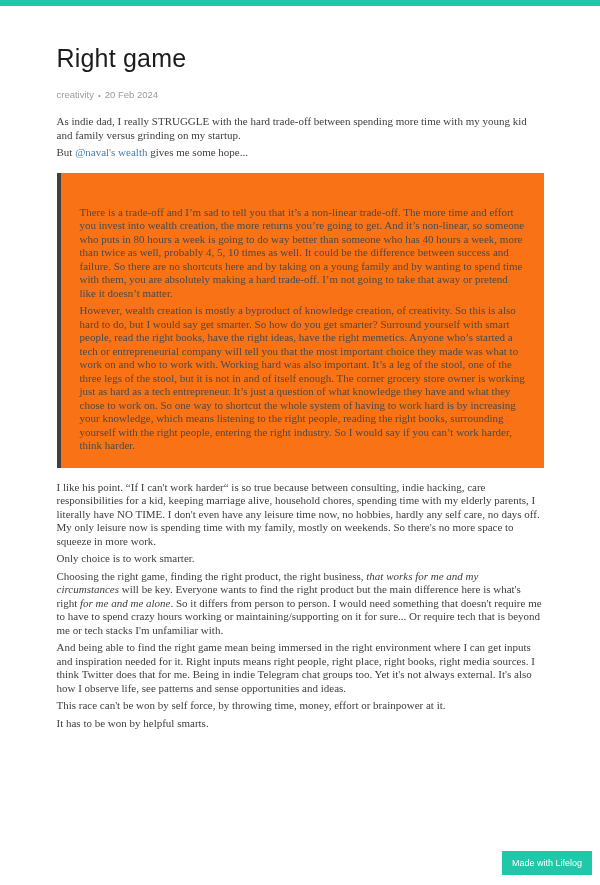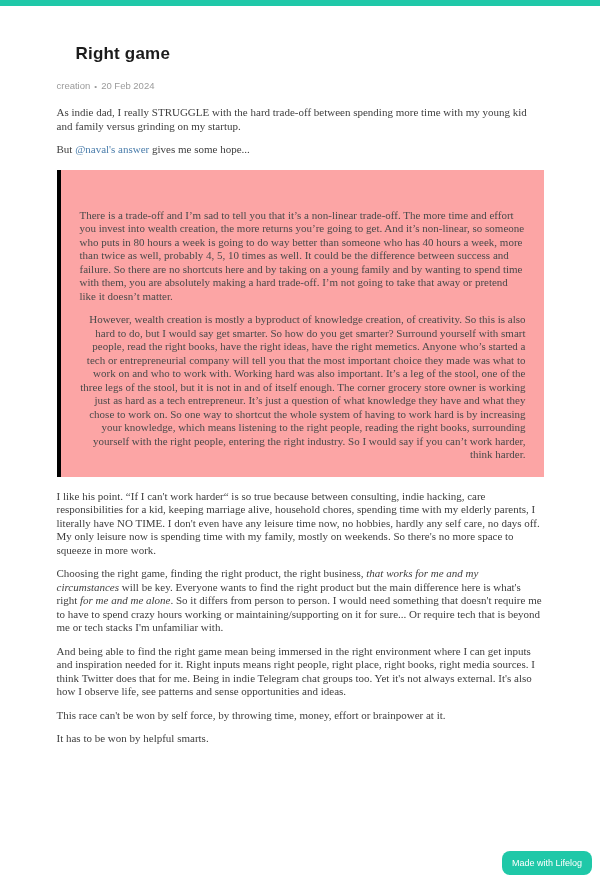--- a/index.html
+++ b/index.html
@@ -16,87 +16,87 @@
     height: 6px;
     background: var(--accent, #1fc8a8);
   }
   main {
     width: 487px;
     margin: 0 auto;
     padding-top: 38px;
   }
   h1.title {
     font-family: "Liberation Sans", sans-serif;
-    font-size: 17px;
-    font-weight: 700;
+    font-size: 25px;
+    font-weight: 400;
     color: #1c1c1c;
     letter-spacing: 0.2px;
-    margin-left: 19px;
   }
   .meta {
     margin-top: 16px;
     margin-bottom: 15px;
     font-size: 9.5px;
     color: #9b9b9b;
   }
   .meta .sep { margin: 0 4px; font-size: 8px; }
   .article-body {
     font-family: "Liberation Serif", serif;
     font-size: 11px;
     line-height: 13.5px;
     color: #404040;
   }
-  .article-body p { margin: 10px 0; }
+  .article-body p { margin: 4px 0; }
   .article-body a {
     color: var(--link, #4a7dab);
     text-decoration: none;
   }
   .article-body em { font-style: italic; }
   blockquote {
-    background: #fca5a5;
-    border-left: 4px solid #000000;
+    background: #f97316;
+    border-left: 4px solid #404040;
     margin: 13px 0;
     padding: 29px 18px 15px 19px;
     color: #4a4a4a;
   }
   blockquote p { margin: 0 0 11px 0; }
-  blockquote p:last-child { margin-bottom: 0; text-align: right; }
+  blockquote p:last-child { margin-bottom: 0; }
   .badge {
     position: absolute;
     right: 8px;
     bottom: 10px;
     display: inline-block;
     background: var(--accent, #1fc8a8);
     color: #ffffff;
     font-family: "Liberation Sans", sans-serif;
     font-size: 9px;
     line-height: 9px;
     padding: 7.5px 10px;
-    border-radius: 8px;
+    border-radius: 0;
     text-decoration: none;
   }
 </style>
 </head>
 <body>
 
 <div class="topbar"></div>
 
 <main>
   <h1 class="title">Right game</h1>
   <div class="meta">
-    <span>creation</span><span class="sep">•</span><span>20 Feb 2024</span>
+    <span>creativity</span><span class="sep">•</span><span>20 Feb 2024</span>
   </div>
   <div class="article-body">
       <p>As indie dad, I really STRUGGLE with the hard trade-off between spending more time with my young kid and family versus grinding on my startup.</p>
-      <p>But <a href="#">@naval's answer</a> gives me some hope...</p>
+      <p>But <a href="#">@naval's wealth</a> gives me some hope...</p>
       <blockquote>
         <p>There is a trade-off and I’m sad to tell you that it’s a non-linear trade-off. The more time and effort you invest into wealth creation, the more returns you’re going to get. And it’s non-linear, so someone who puts in 80 hours a week is going to do way better than someone who has 40 hours a week, more than twice as well, probably 4, 5, 10 times as well. It could be the difference between success and failure. So there are no shortcuts here and by taking on a young family and by wanting to spend time with them, you are absolutely making a hard trade-off. I’m not going to take that away or pretend like it doesn’t matter.</p>
         <p>However, wealth creation is mostly a byproduct of knowledge creation, of creativity. So this is also hard to do, but I would say get smarter. So how do you get smarter? Surround yourself with smart people, read the right books, have the right ideas, have the right memetics. Anyone who’s started a tech or entrepreneurial company will tell you that the most important choice they made was what to work on and who to work with. Working hard was also important. It’s a leg of the stool, one of the three legs of the stool, but it is not in and of itself enough. The corner grocery store owner is working just as hard as a tech entrepreneur. It’s just a question of what knowledge they have and what they chose to work on. So one way to shortcut the whole system of having to work hard is by increasing your knowledge, which means listening to the right people, reading the right books, surrounding yourself with the right people, entering the right industry. So I would say if you can’t work harder, think harder.</p>
       </blockquote>
       <p>I like his point. “If I can't work harder“ is so true because between consulting, indie hacking, care responsibilities for a kid, keeping marriage alive, household chores, spending time with my elderly parents, I literally have NO TIME. I don't even have any leisure time now, no hobbies, hardly any self care, no days off. My only leisure now is spending time with my family, mostly on weekends. So there's no more space to squeeze in more work.</p>
+      <p>Only choice is to work smarter.</p>
       <p>Choosing the right game, finding the right product, the right business, <em>that works for me and my circumstances</em> will be key. Everyone wants to find the right product but the main difference here is what's right <em>for me and me alone</em>. So it differs from person to person. I would need something that doesn't require me to have to spend crazy hours working or maintaining/supporting on it for sure... Or require tech that is beyond me or tech stacks I'm unfamiliar with.</p>
       <p>And being able to find the right game mean being immersed in the right environment where I can get inputs and inspiration needed for it. Right inputs means right people, right place, right books, right media sources. I think Twitter does that for me. Being in indie Telegram chat groups too. Yet it's not always external. It's also how I observe life, see patterns and sense opportunities and ideas.</p>
       <p>This race can't be won by self force, by throwing time, money, effort or brainpower at it.</p>
       <p>It has to be won by helpful smarts.</p>
     </div>
 </main>
 
 <a class="badge" href="#">Made with Lifelog</a>
 
 </body></html>

